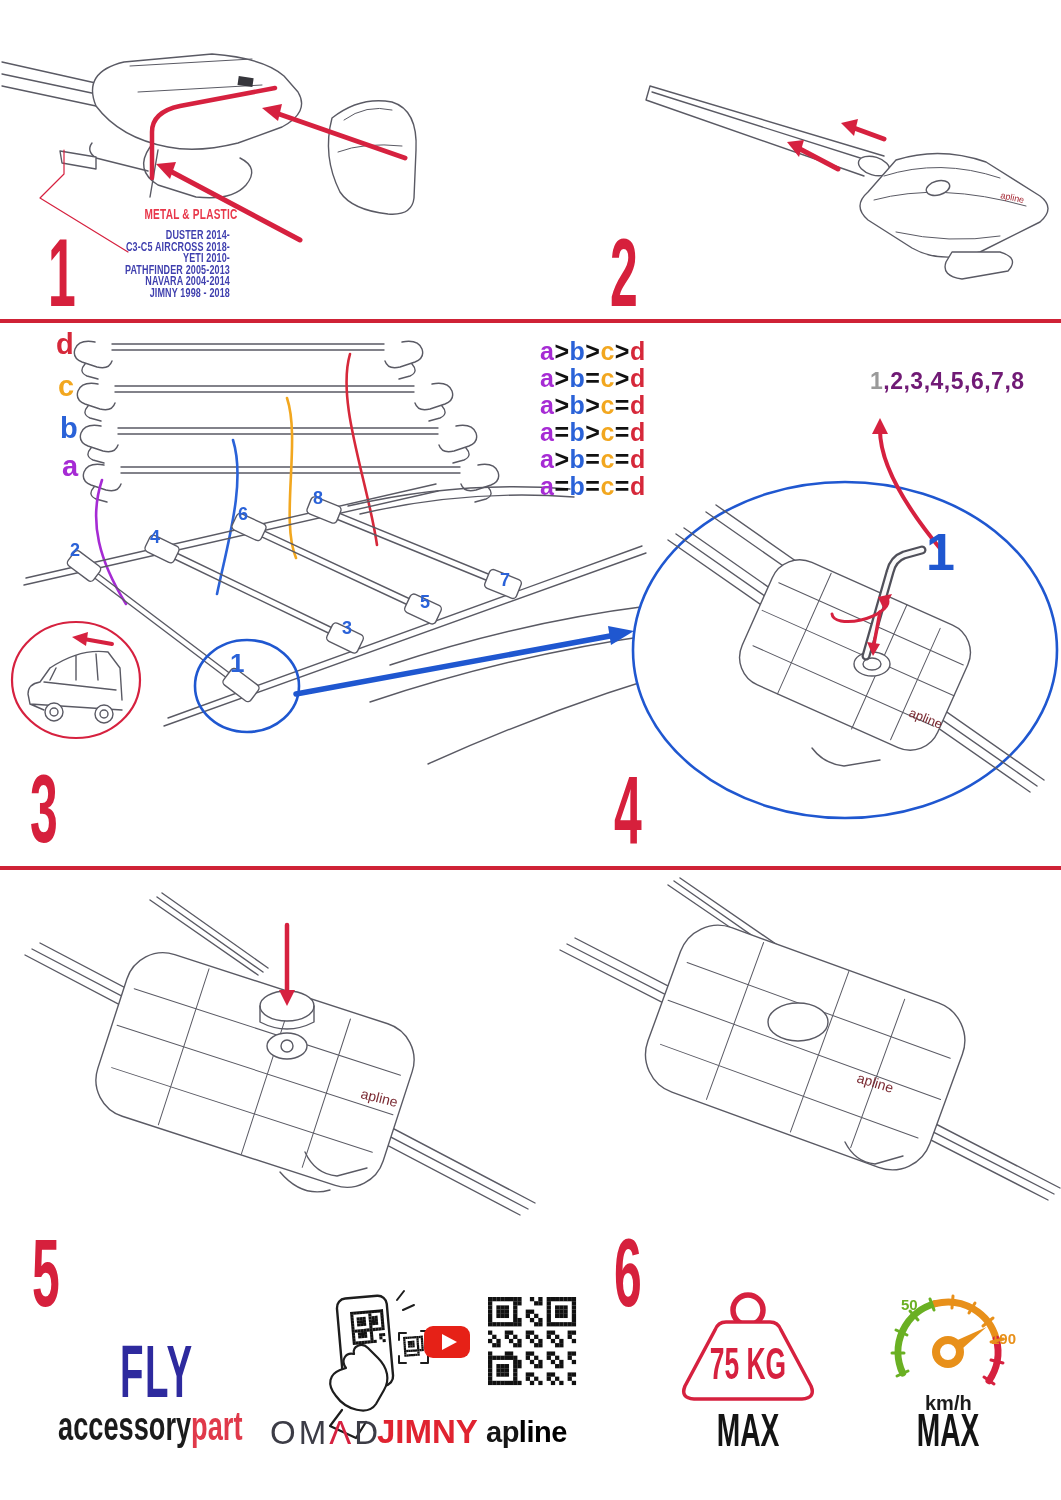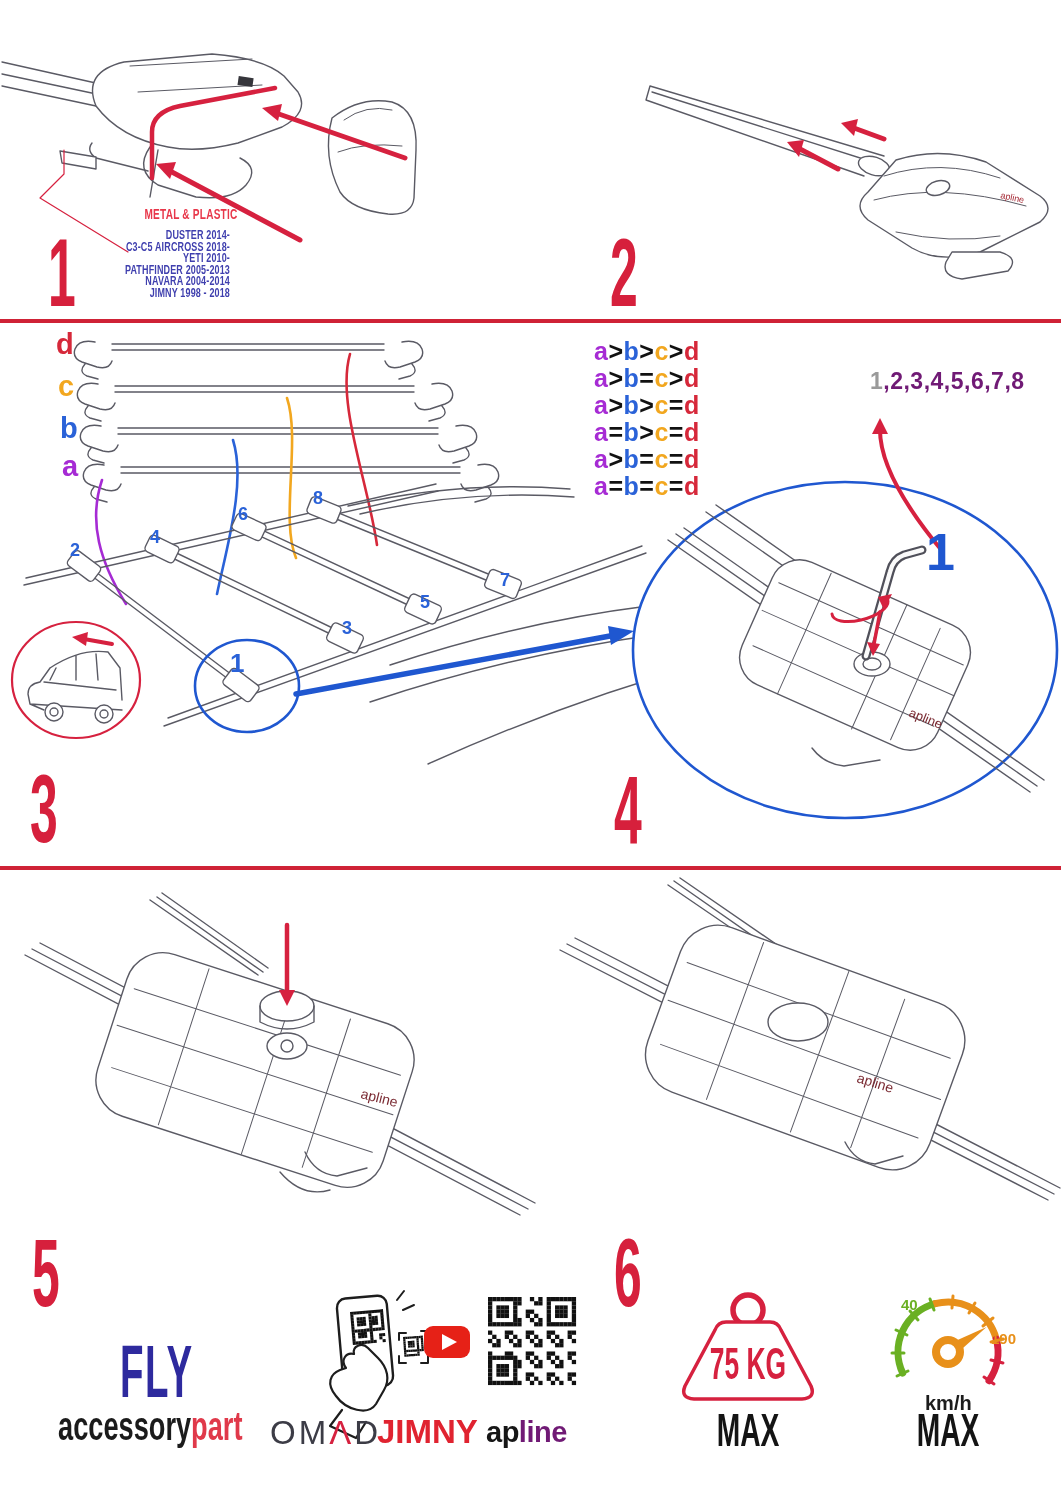--- a/index.html
+++ b/index.html
@@ -23,21 +23,21 @@
   .roofnum.big{font-size:26px;}
   .bignum1{font-weight:700;font-size:52px;color:#1f57d0;line-height:1;}
   .fly{font-weight:700;font-size:74px;line-height:60px;color:#2e2a9e;
        transform:scaleX(0.52);transform-origin:left top;letter-spacing:3px;}
   .accpart{font-weight:700;font-size:40px;line-height:1;transform:scaleX(0.68);transform-origin:left top;}
   .accpart .k{color:#1b1b1b}.accpart .r{color:#e0394a}
   .omad{font-weight:400;font-size:33px;color:#3c3c46;letter-spacing:3px;}
   .omad .r{color:#d6213f}
   .omay{font-weight:700;font-size:33px;color:#e02330;}
   .apline{font-weight:700;font-size:29px;letter-spacing:-.5px;}
-  .apline .k{color:#161616}.apline .r{color:#701a75}
+  .apline .k{color:#161616}.apline .r{color:#000000}
   .wlabel{font-weight:700;width:160px;text-align:center;transform:scaleX(0.6);transform-origin:center top;line-height:1;}
   .kg{font-size:44px;color:#d6213f}
   .wmax{font-size:47px;color:#141414}
   .sp60{font-weight:700;font-size:15px;color:#6ab023}
   .sp120{font-weight:700;font-size:15px;color:#e8901a}
   .kmh{font-weight:700;font-size:20px;color:#1c1c1c}
 </style>
 </head>
 <body>
 
@@ -580,21 +580,21 @@
     <div>PATHFINDER 2005-2013</div>
     <div>NAVARA 2004-2014</div>
     <div>JIMNY 1998 - 2018</div>
   </div>
 
   <div class="txt barlab col-d" style="left:56px;top:330px">d</div>
   <div class="txt barlab col-c" style="left:58px;top:372px">c</div>
   <div class="txt barlab col-b" style="left:60px;top:414px">b</div>
   <div class="txt barlab col-a" style="left:62px;top:452px">a</div>
 
-  <div class="txt rules" style="left:594px;top:338px">
+  <div class="txt rules" style="left:540px;top:338px">
     <div><span style="color: rgb(166, 43, 212);">a</span><span style="color: rgb(17, 17, 17);">&gt;</span><span style="color: rgb(42, 98, 216);">b</span><span style="color: rgb(17, 17, 17);">&gt;</span><span style="color: rgb(242, 167, 31);">c</span><span style="color: rgb(17, 17, 17);">&gt;</span><span style="color: rgb(214, 40, 58);">d</span></div>
     <div><span style="color: rgb(166, 43, 212);">a</span><span style="color: rgb(17, 17, 17);">&gt;</span><span style="color: rgb(42, 98, 216);">b</span><span style="color: rgb(17, 17, 17);">=</span><span style="color: rgb(242, 167, 31);">c</span><span style="color: rgb(17, 17, 17);">&gt;</span><span style="color: rgb(214, 40, 58);">d</span></div>
     <div><span style="color: rgb(166, 43, 212);">a</span><span style="color: rgb(17, 17, 17);">&gt;</span><span style="color: rgb(42, 98, 216);">b</span><span style="color: rgb(17, 17, 17);">&gt;</span><span style="color: rgb(242, 167, 31);">c</span><span style="color: rgb(17, 17, 17);">=</span><span style="color: rgb(214, 40, 58);">d</span></div>
     <div><span style="color: rgb(166, 43, 212);">a</span><span style="color: rgb(17, 17, 17);">=</span><span style="color: rgb(42, 98, 216);">b</span><span style="color: rgb(17, 17, 17);">&gt;</span><span style="color: rgb(242, 167, 31);">c</span><span style="color: rgb(17, 17, 17);">=</span><span style="color: rgb(214, 40, 58);">d</span></div>
     <div><span style="color: rgb(166, 43, 212);">a</span><span style="color: rgb(17, 17, 17);">&gt;</span><span style="color: rgb(42, 98, 216);">b</span><span style="color: rgb(17, 17, 17);">=</span><span style="color: rgb(242, 167, 31);">c</span><span style="color: rgb(17, 17, 17);">=</span><span style="color: rgb(214, 40, 58);">d</span></div>
     <div><span style="color: rgb(166, 43, 212);">a</span><span style="color: rgb(17, 17, 17);">=</span><span style="color: rgb(42, 98, 216);">b</span><span style="color: rgb(17, 17, 17);">=</span><span style="color: rgb(242, 167, 31);">c</span><span style="color: rgb(17, 17, 17);">=</span><span style="color: rgb(214, 40, 58);">d</span></div>
   </div>
 
   <div class="txt seq" style="left:870px;top:368px"><span class="g">1</span><span class="b">,2,3,4,5,6,7,8</span></div>
 
@@ -611,18 +611,18 @@
 
   <div class="txt fly" style="left:120px;top:1342px">FLY</div>
   <div class="txt accpart" style="left:58px;top:1406px"><span class="k">accessory</span><span class="r">part</span></div>
   <div class="txt omad" style="left:270px;top:1414px"><span>OM</span><span class="r">Λ</span><span>D</span></div>
   <div class="txt omay" style="left:377px;top:1413px">JIMNY</div>
   <div class="txt apline" style="left:486px;top:1416px"><span class="k">ap</span><span class="r">line</span></div>
 
   <div class="txt wlabel kg" style="left:668px;top:1342px">75 KG</div>
   <div class="txt wlabel wmax" style="left:668px;top:1406px">MAX</div>
 
-  <div class="txt sp60" style="left:901px;top:1296px">40</div>
+  <div class="txt sp60" style="left:901px;top:1296px">50</div>
   <div class="txt sp120" style="left:991px;top:1330px">190</div>
   <div class="txt kmh" style="left:925px;top:1392px">km/h</div>
   <div class="txt wlabel wmax" style="left:868px;top:1406px">MAX</div>
 
 </div>
 
 </body></html>

